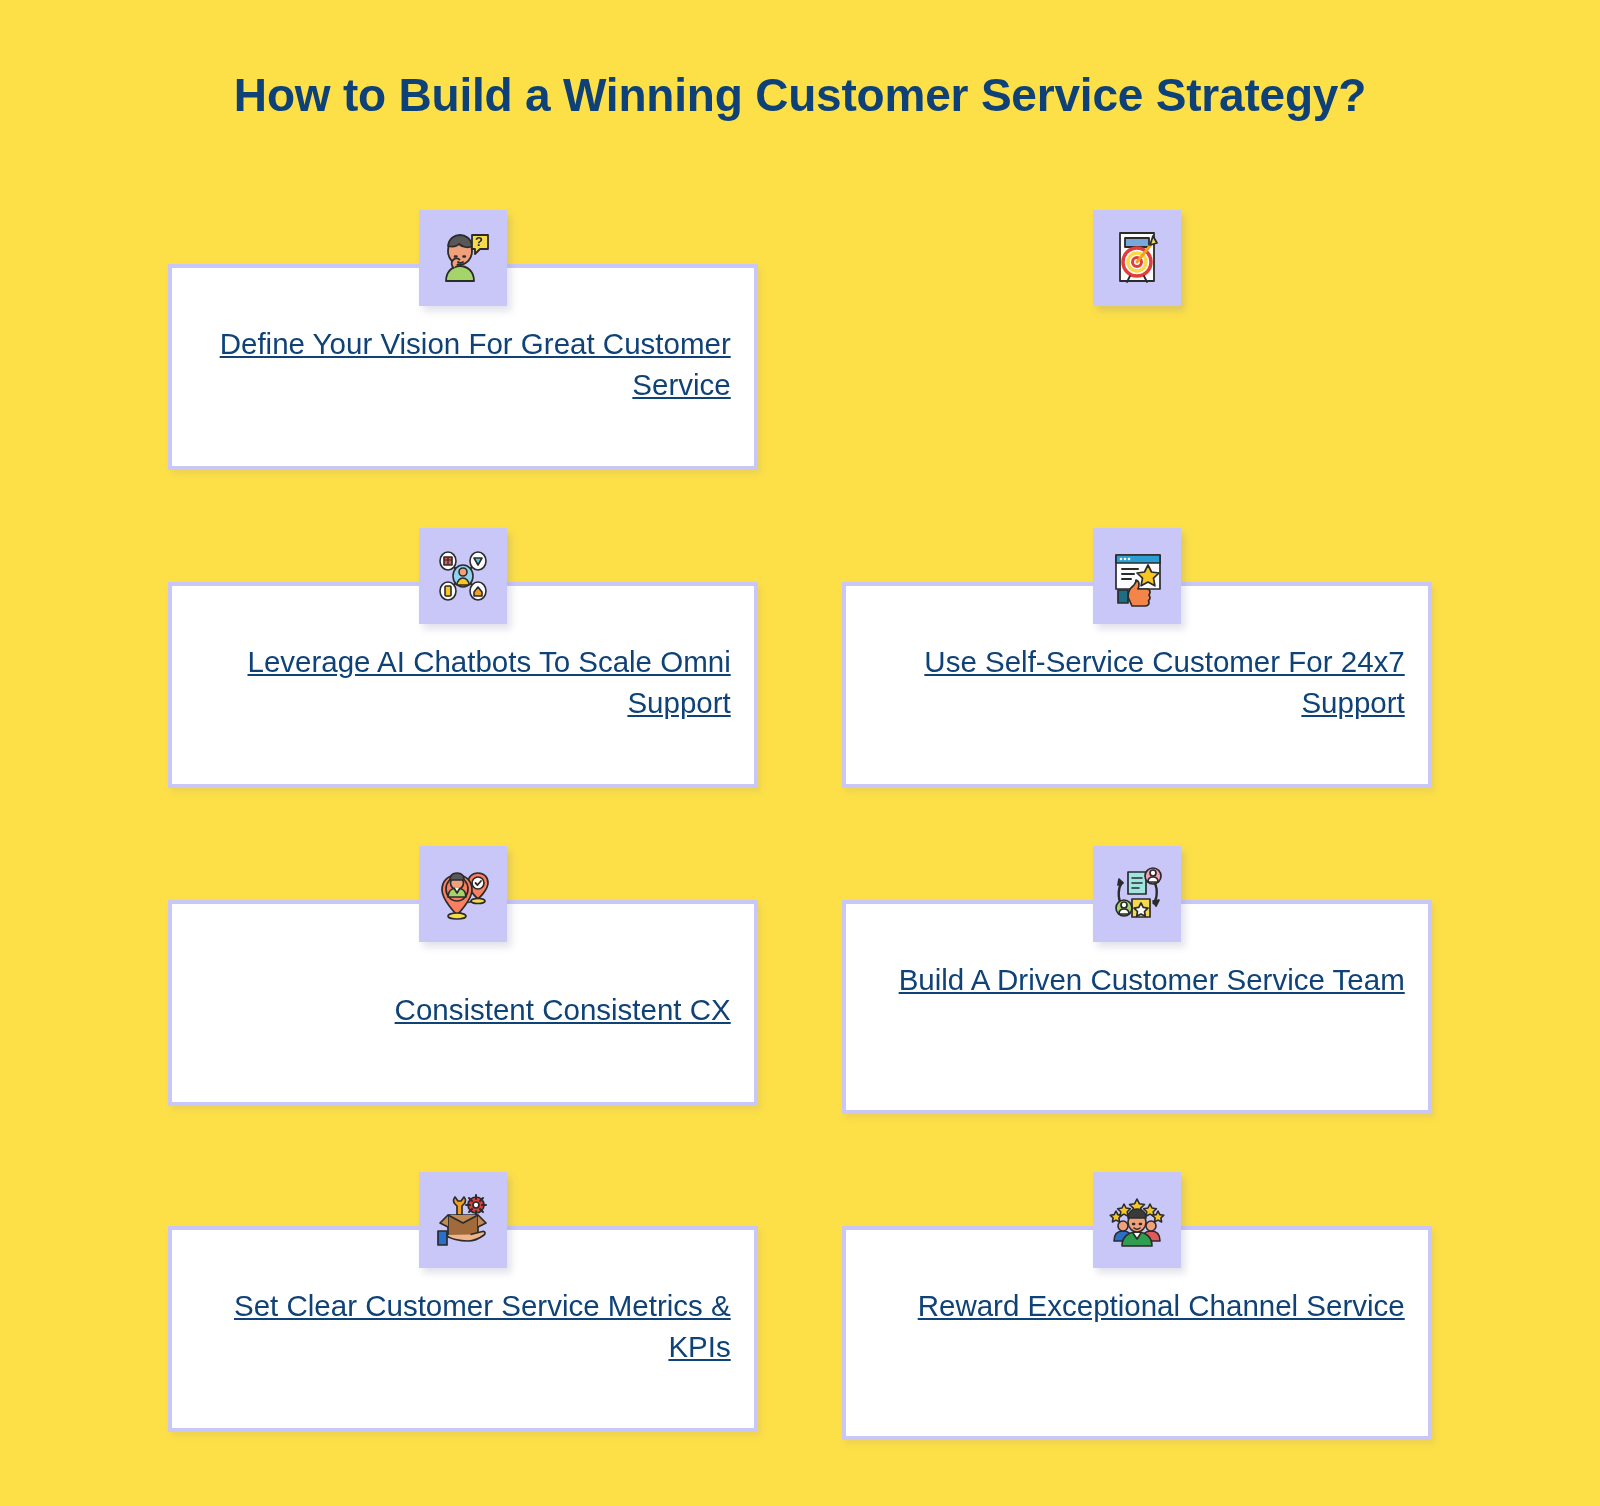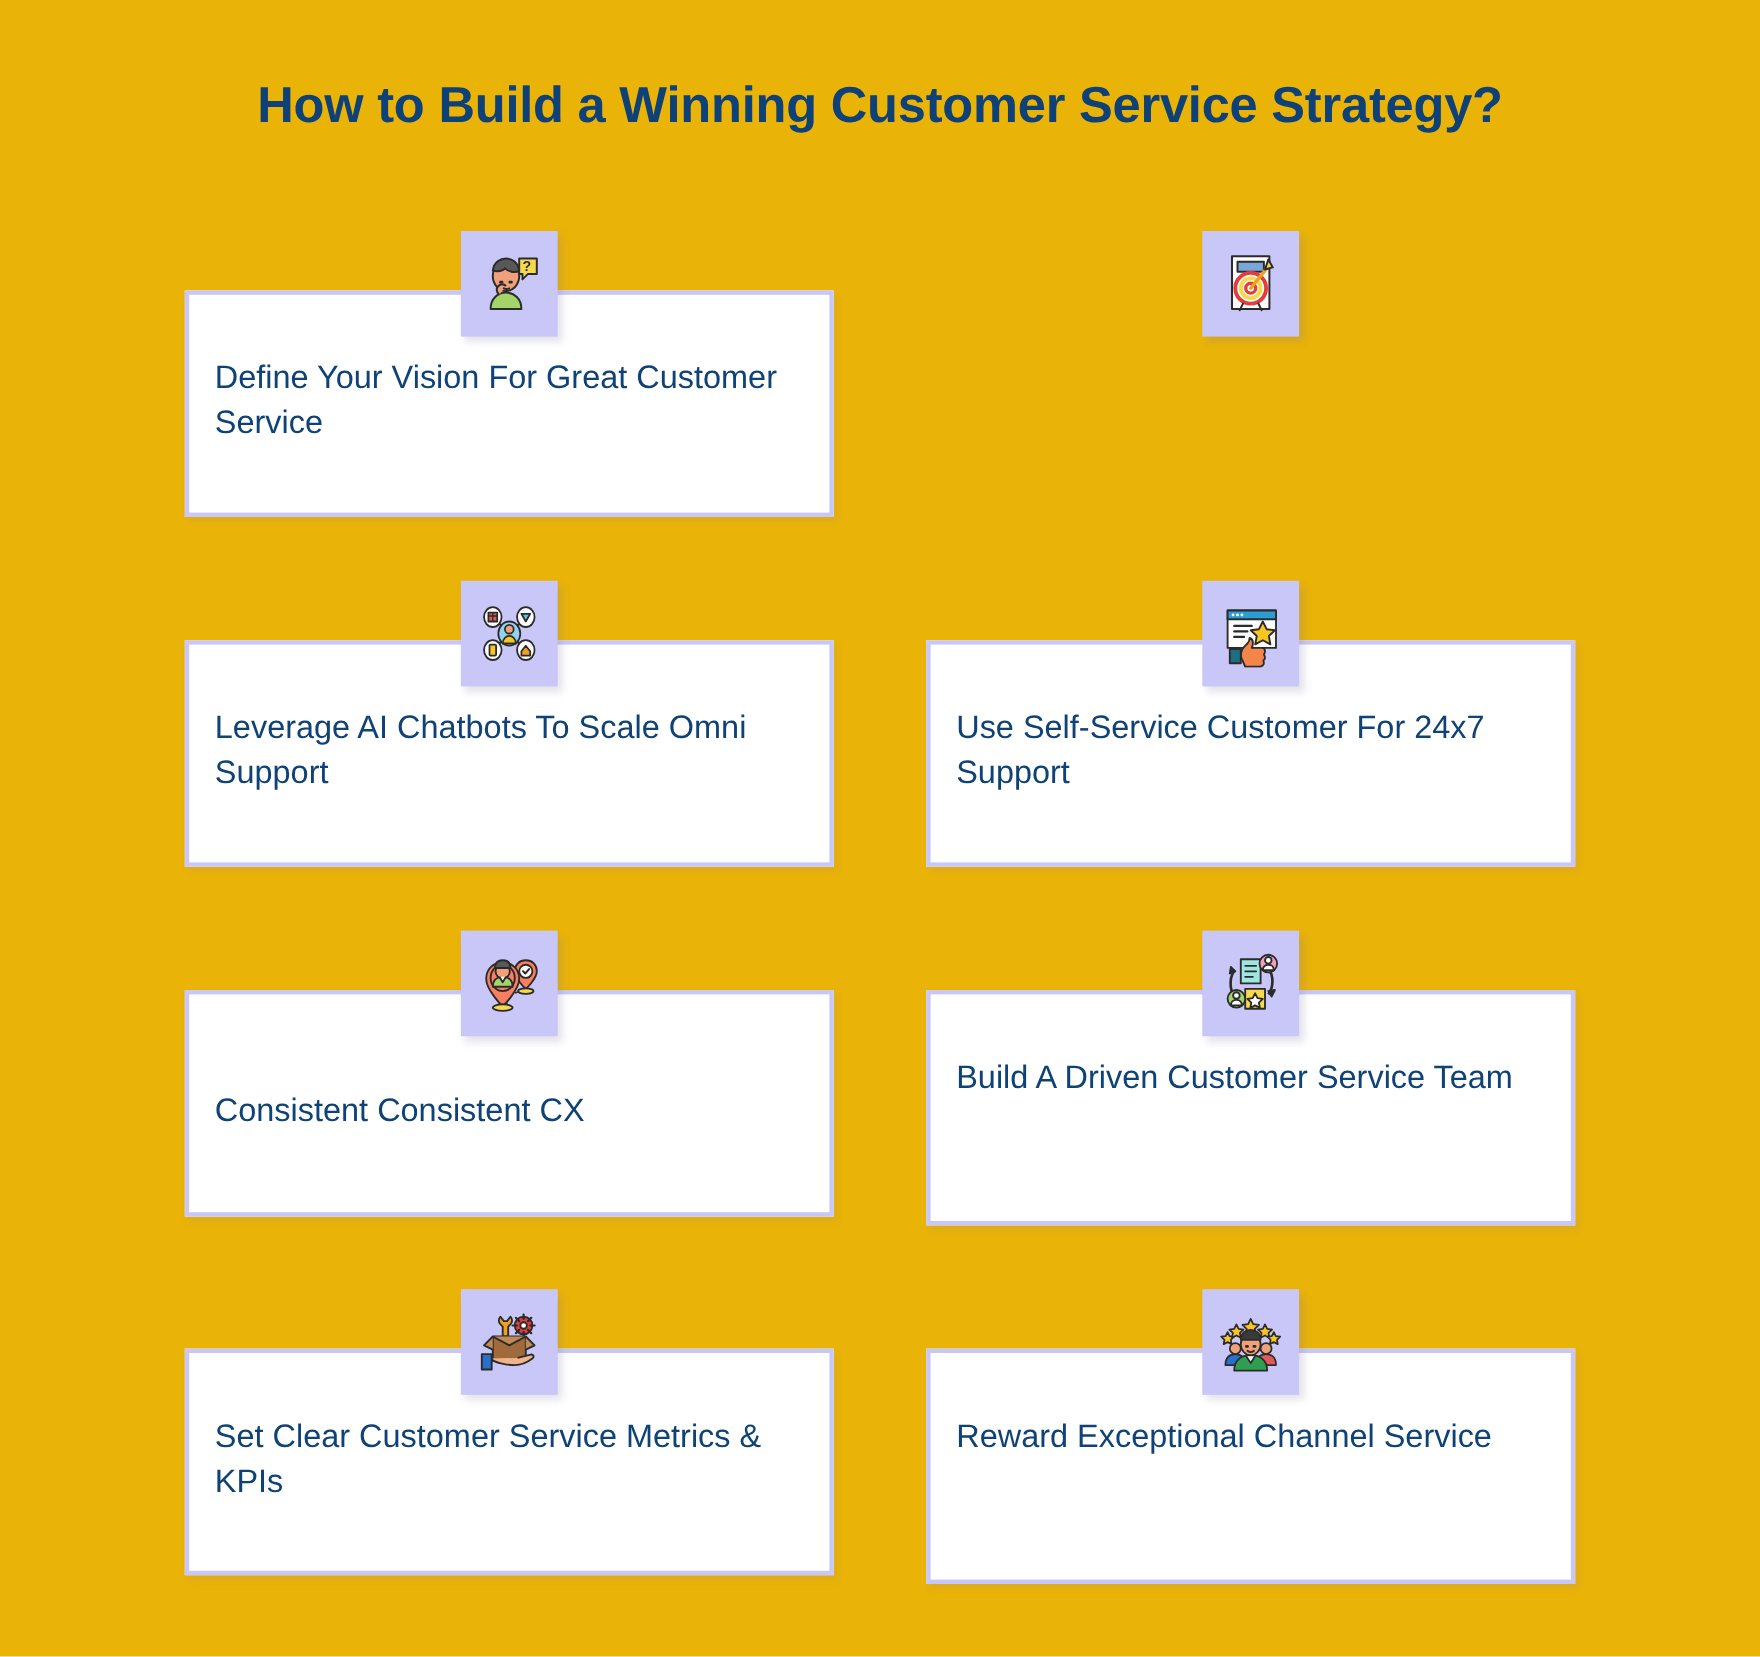--- a/index.html
+++ b/index.html
@@ -9,21 +9,21 @@
     height: 1506px;
     background: #f5f5fd;
     font-family: "Liberation Sans", sans-serif;
     overflow: hidden;
   }
 
   .page {
     position: relative;
     width: 1600px;
     height: 1506px;
-    background: #eab308;
+    background: #fde047;
   }
 
   
   .title {
     position: absolute;
     left: 0;
     top: 68px;
     width: 1600px;
     text-align: center;
     font-size: 46px;
@@ -61,25 +61,26 @@
     box-shadow: 3px 4px 6px rgba(120,120,160,0.13);
     display: flex;
     justify-content: center;
     padding-top: 56px;
   }
 
   .card.tall { height: 214px; }
 
   .card-text {
     width: 92%;
-    text-align: left;
+    text-align: right;
     font-size: 29.5px;
     line-height: 1.38;
     color: #0f4277;
     font-weight: 500;
+    text-decoration: underline;
   }
   .card-text.single { padding-top: 30px; }
   .card-text.triple  { padding-top: 0px; }
 
   
   .icon-tile {
     position: absolute;
     left: 50%;
     transform: translateX(-50%);
     top: 0;

